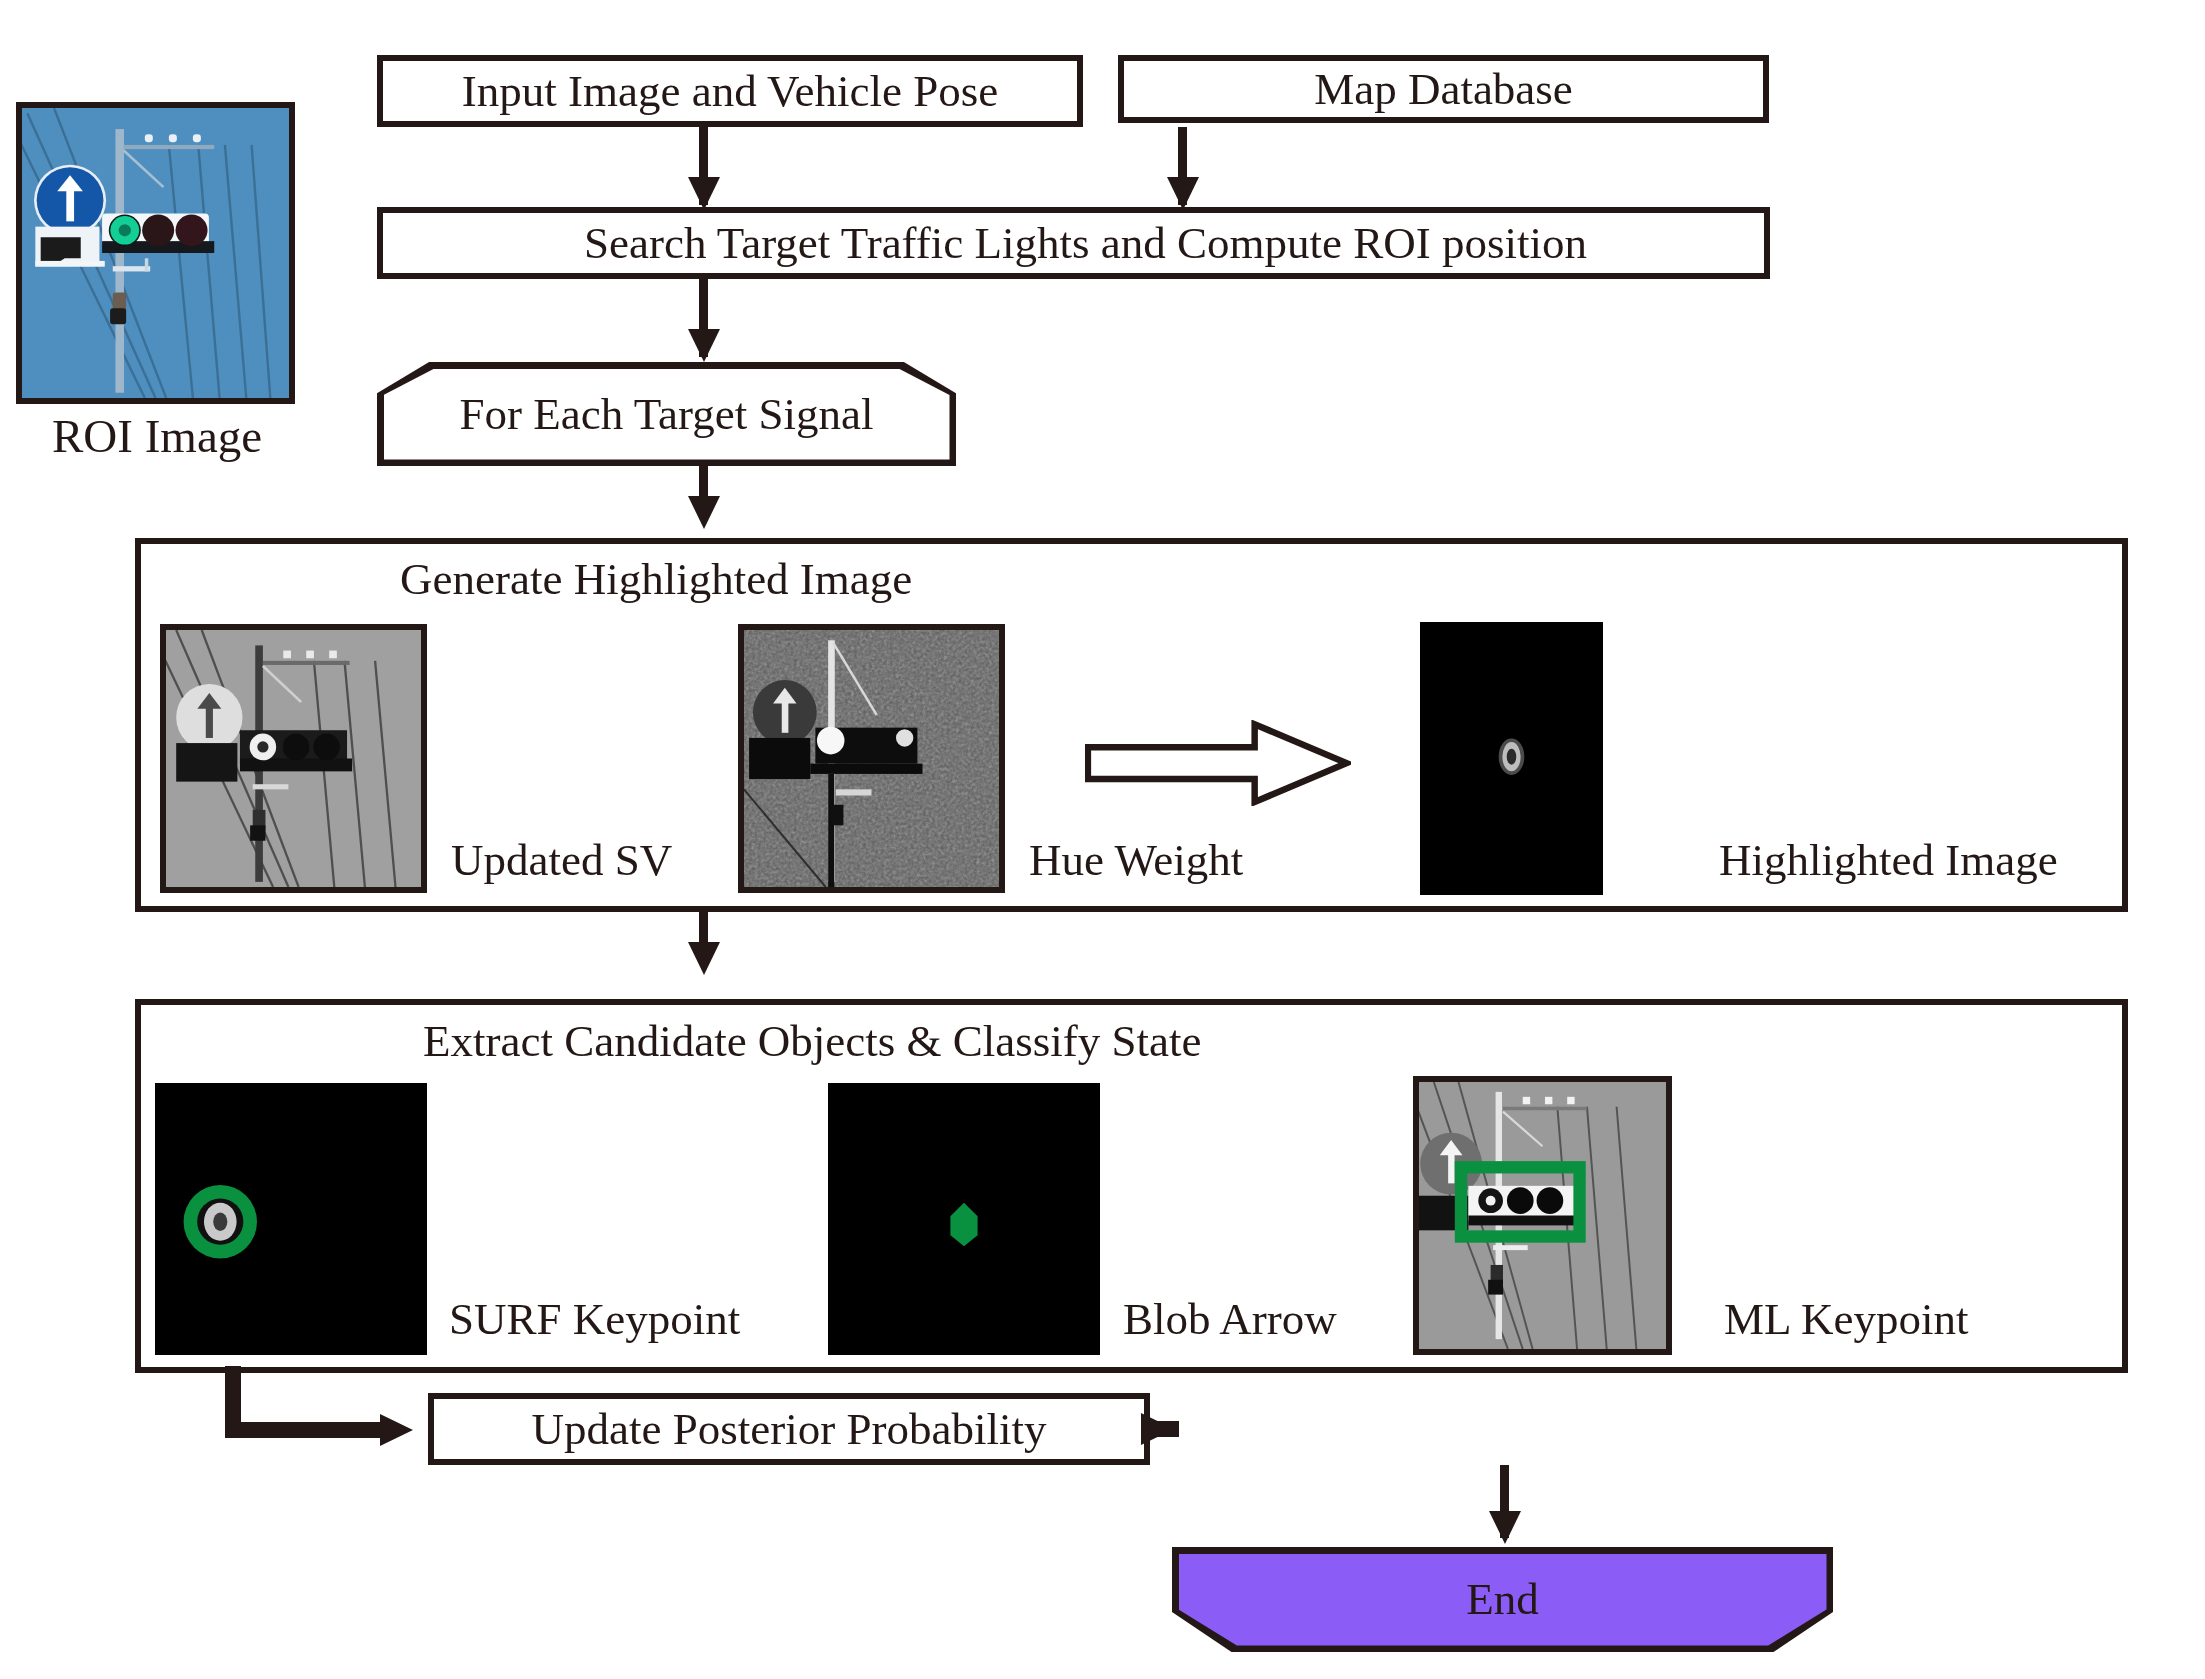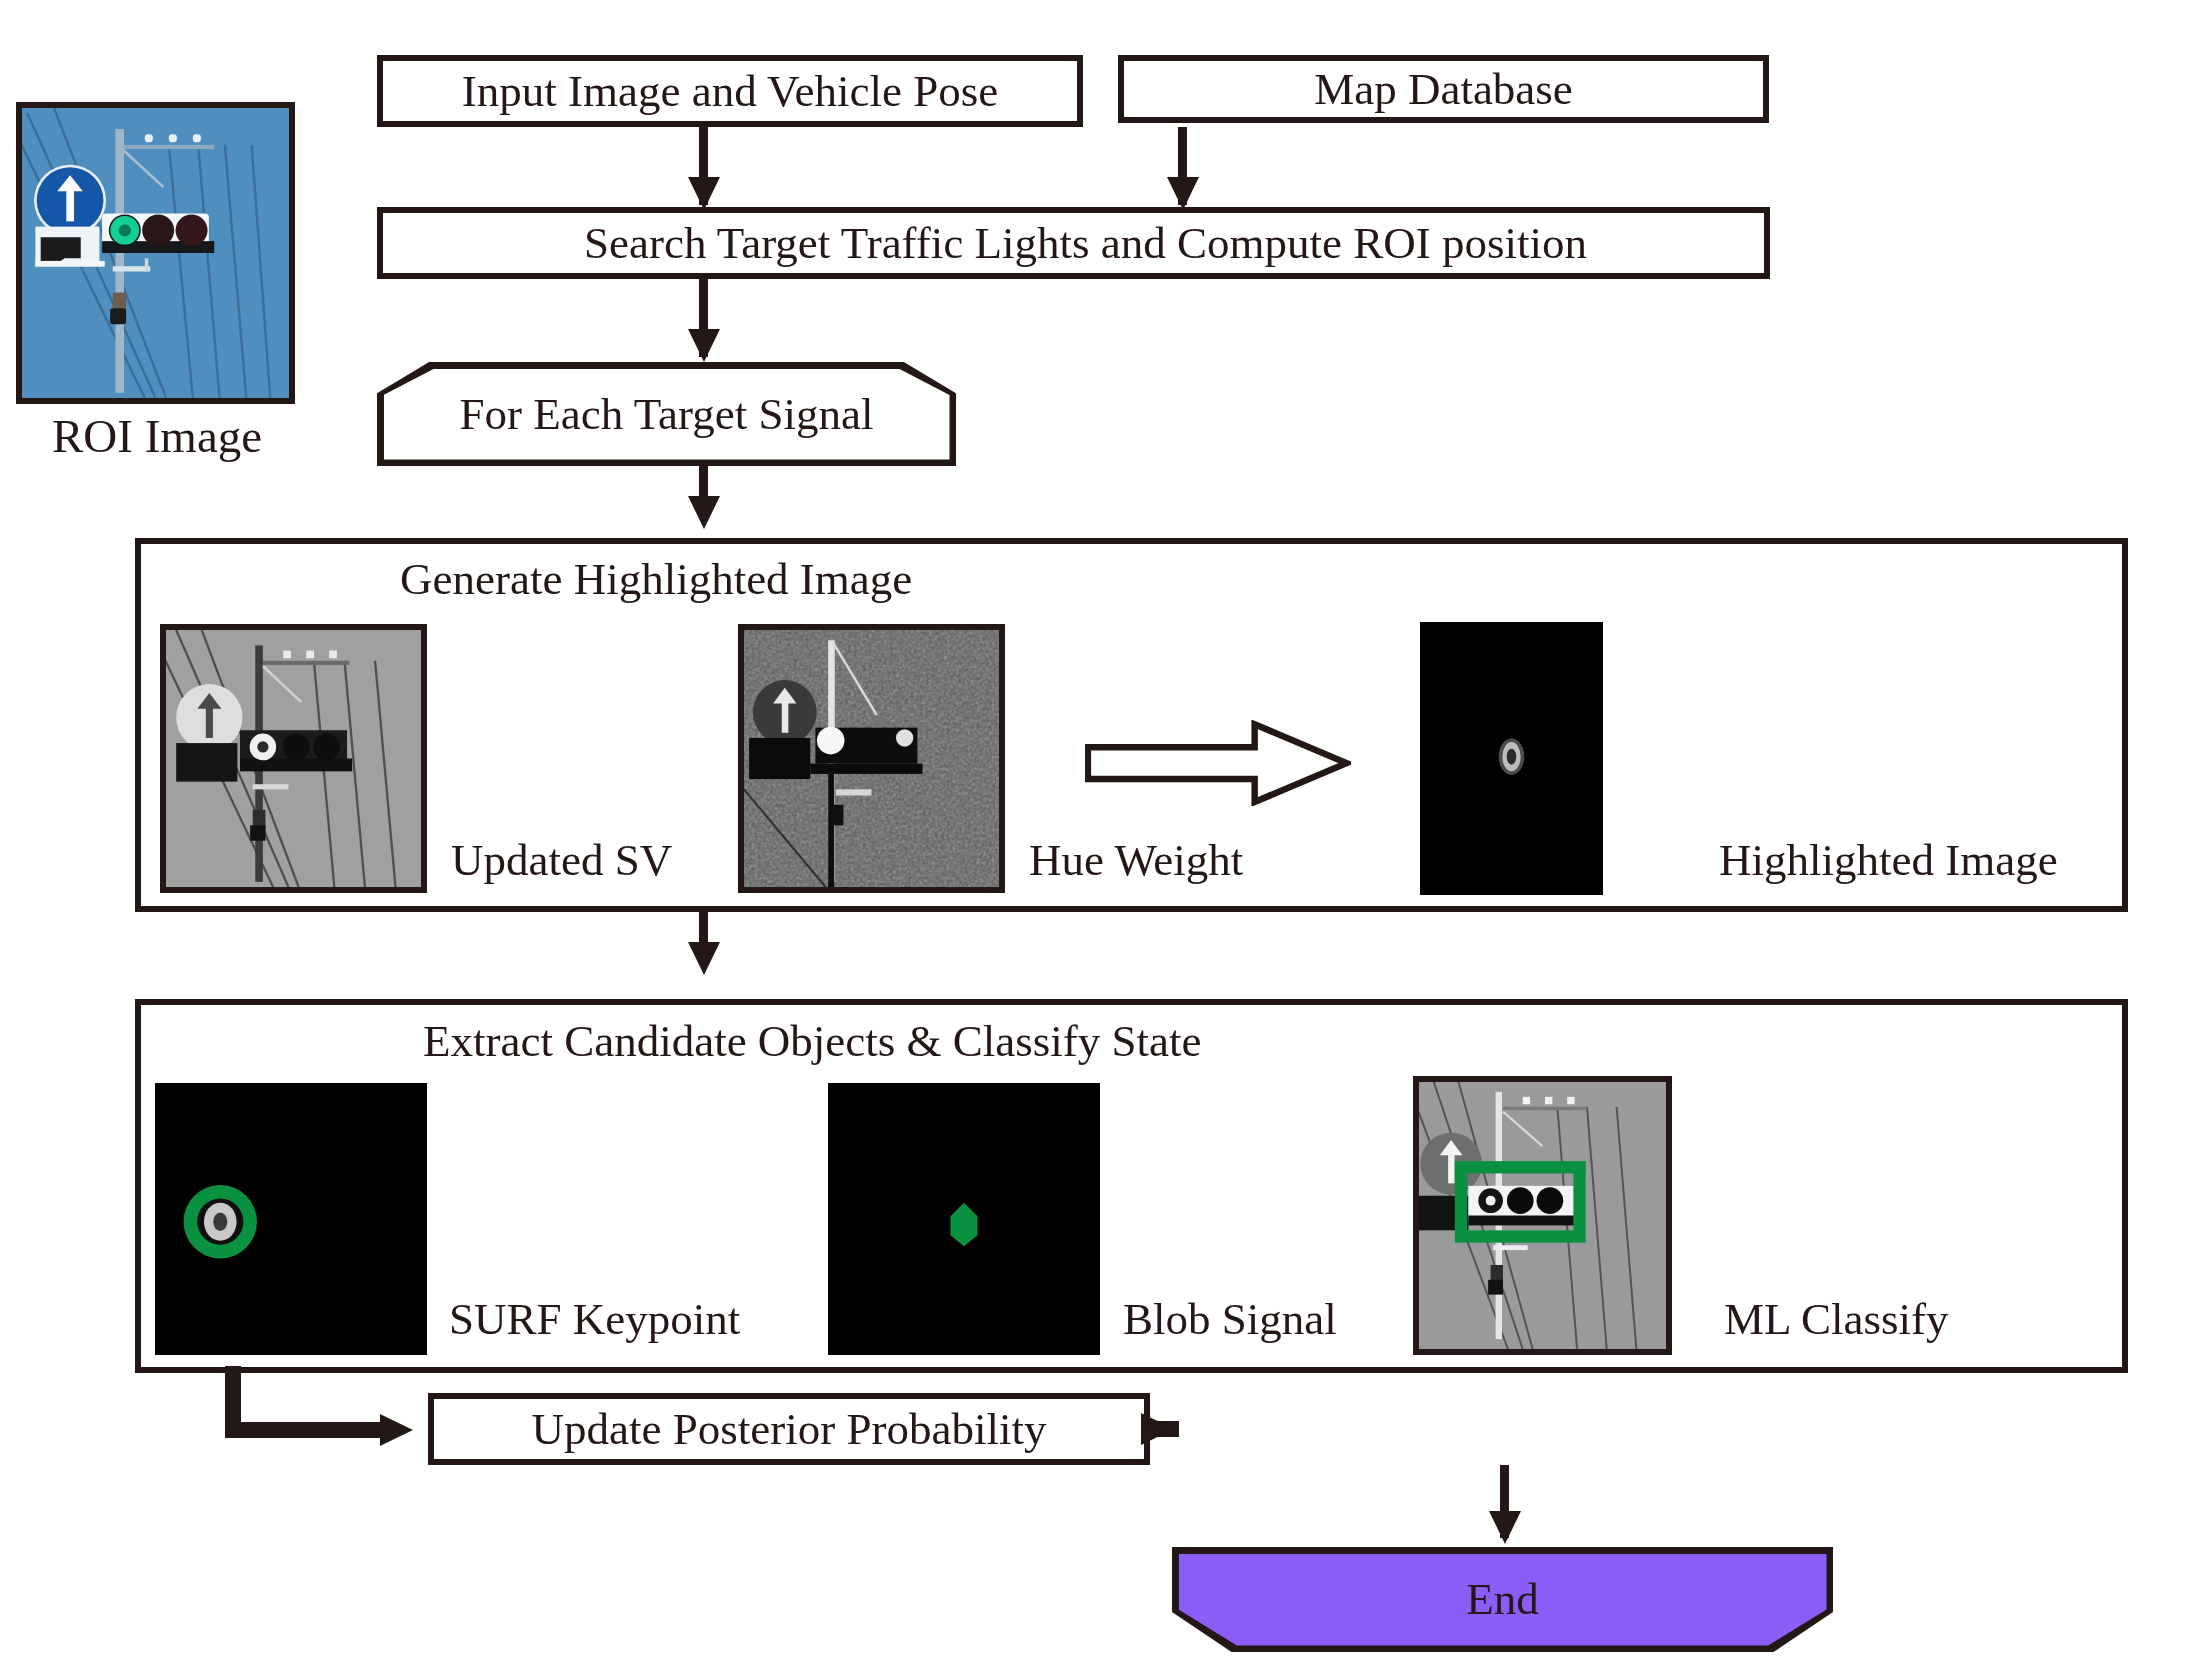--- a/index.html
+++ b/index.html
@@ -277,21 +277,21 @@
     </svg>
   </div>
   <div class="label" style="left:449px;top:1297px;font-size:45px;">SURF Keypoint</div>
 
   <div class="pic" style="left:828px;top:1083px;width:272px;height:272px;border-width:0;background:#000;">
     <svg viewBox="0 0 100 100" preserveAspectRatio="none">
       <rect x="0" y="0" width="100" height="100" fill="#000000"></rect>
       <polygon points="50,44 55,49 55,56 50,60 45,56 45,49" fill="#0a9140"></polygon>
     </svg>
   </div>
-  <div class="label" style="left:1123px;top:1297px;font-size:45px;">Blob Signal</div>
+  <div class="label" style="left:1123px;top:1297px;font-size:45px;">Blob Arrow</div>
 
   <div class="pic" style="left:1413px;top:1076px;width:259px;height:279px;">
     <svg viewBox="0 0 100 108" preserveAspectRatio="none">
       <rect x="0" y="0" width="100" height="108" fill="#9a9a9a"></rect>
       <g stroke="#545454" stroke-width="0.8" fill="none">
         <line x1="-4" y1="2" x2="36" y2="108"></line>
         <line x1="6" y1="0" x2="42" y2="108"></line>
         <line x1="16" y1="0" x2="46" y2="108"></line>
         <line x1="56" y1="10" x2="64" y2="108"></line>
         <line x1="68" y1="10" x2="76" y2="108"></line>
@@ -316,21 +316,21 @@
       <circle cx="29" cy="48" r="2" fill="#f2f2f2"></circle>
       <circle cx="41" cy="48" r="5.4" fill="#0a0a0a"></circle>
       <circle cx="53" cy="48" r="5.4" fill="#0a0a0a"></circle>
       <rect x="20" y="54" width="46" height="4" fill="#101010"></rect>
       <rect x="17" y="34.5" width="48" height="28" fill="none" stroke="#0a9140" stroke-width="5"></rect>
       <rect x="30" y="66" width="14" height="2" fill="#ededed"></rect>
       <rect x="29" y="74" width="5" height="8" fill="#2b2b2b"></rect>
       <rect x="28" y="80" width="6" height="6" fill="#111"></rect>
     </svg>
   </div>
-  <div class="label" style="left:1724px;top:1297px;font-size:45px;">ML Classify</div>
+  <div class="label" style="left:1724px;top:1297px;font-size:45px;">ML Keypoint</div>
 
   <div class="v-shaft-thick" style="left:225px;top:1366px;height:60px;"></div>
   <div class="h-shaft-thick" style="left:225px;top:1422px;width:157px;"></div>
   <div class="arrow-right" style="left:380px;top:1414px;"></div>
 
   <div class="box" style="left:428px;top:1393px;width:722px;height:72px;font-size:45px;">
     <span>Update Posterior Probability</span>
   </div>
 
   <div class="h-shaft-thick" style="left:1150px;top:1421px;width:29px;"></div>

